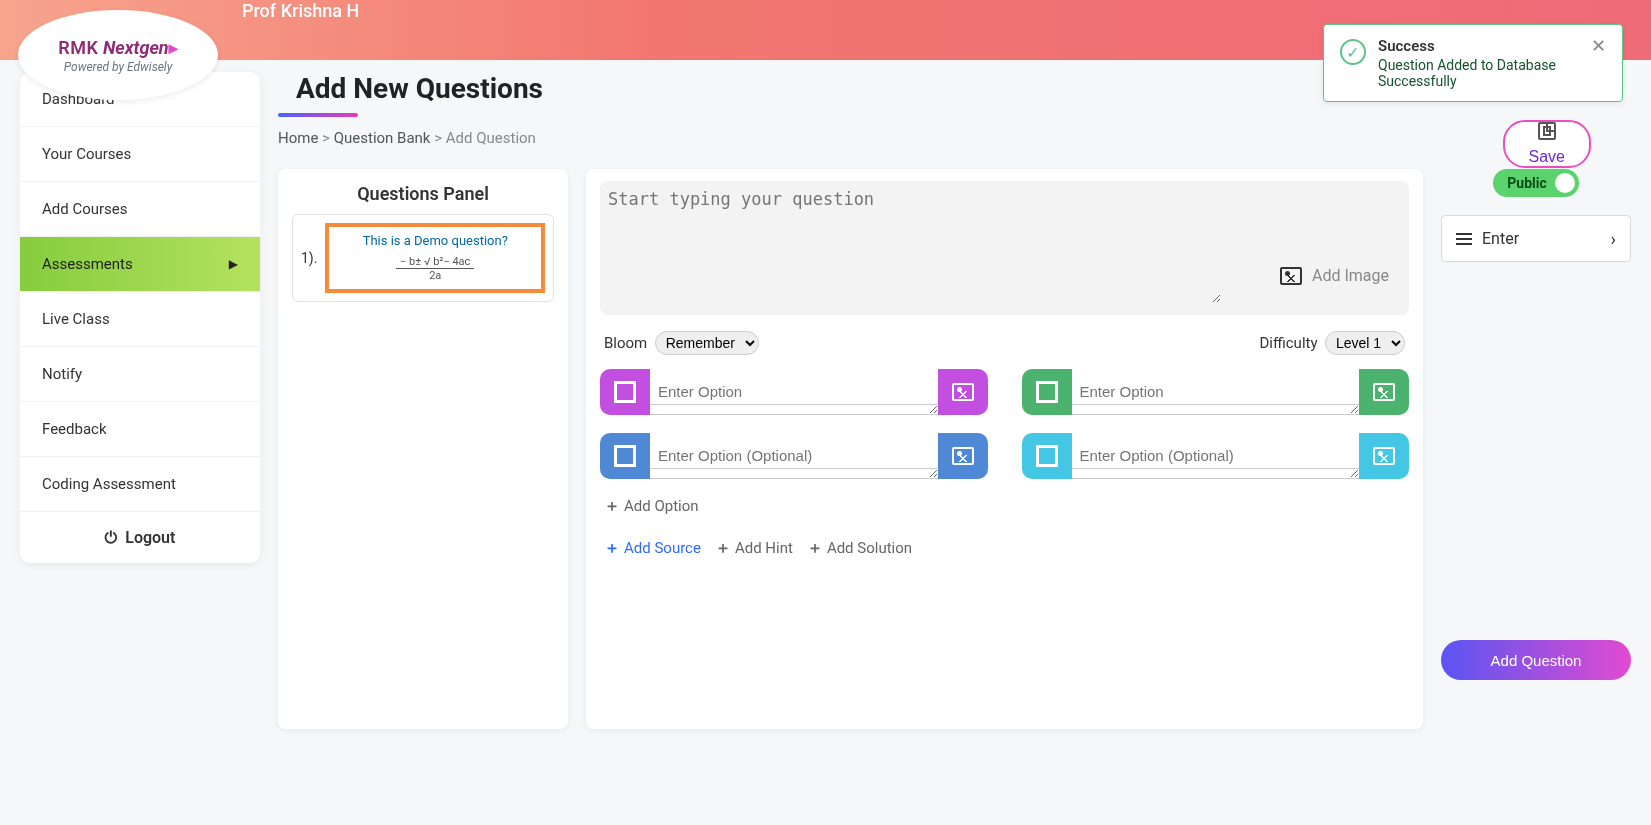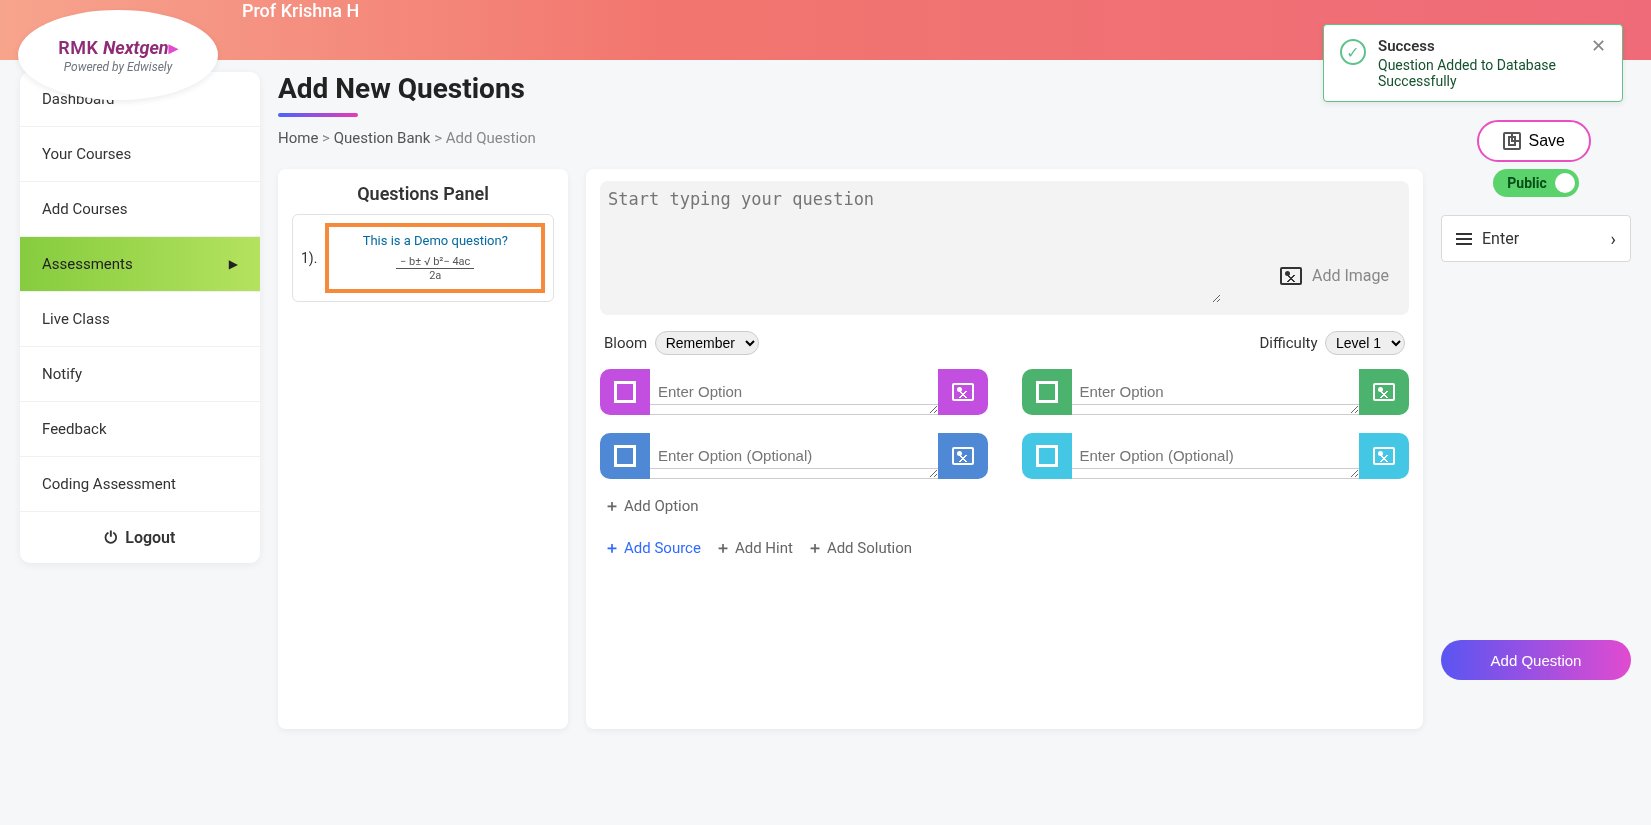--- a/index.html
+++ b/index.html
@@ -64,34 +64,34 @@
     background: linear-gradient(90deg, #86cc3e, #b4e25f);
     color:#222;
   }
   .logout-row {
     padding: 16px 22px; text-align:center; font-weight:600;
     display:flex; gap:8px; align-items:center; justify-content:center; cursor:pointer;
   }
 
   
   .main { flex:1; display:flex; flex-direction:column; min-width:0; }
-  .page-title { font-size: 28px; font-weight:700; color:#222; }
+  .page-title { font-size: 28px; font-weight:700; color:#222;margin-left:18px; }
   .title-underline {
     width: 80px; height: 4px; border-radius: 2px;
     background: linear-gradient(90deg, #4a63ff, #e73ab8);
     margin: 8px 0 12px 0;
   }
   .breadcrumb { font-size: 15px; color:#555; margin-bottom: 22px; }
   .breadcrumb .muted { color:#888; }
 
   .save-btn {
     position: absolute; top: 120px; right: 60px;
     border: 2px solid #e84fc0; border-radius: 22px;
-    padding: 10px 24px; font-size:16px; color:#000000; background:#fff;
-    display:flex; gap:8px; align-items:center; cursor:pointer;
+    padding: 0 24px; font-size:16px; color:#6d28d9; background:#fff;
+    display:flex; gap:8px; align-items:center; cursor:pointer;flex-direction:column;
   }
 
   
   .toast {
     position: absolute; top: 24px; right: 28px;
     width: 300px; background:#fff; border:1px solid #5ec28a;
     border-radius:4px; padding: 12px 16px; display:flex; gap:12px; align-items:flex-start;
     box-shadow: 0 2px 6px rgba(0,0,0,.08);
     z-index: 20;
   }

